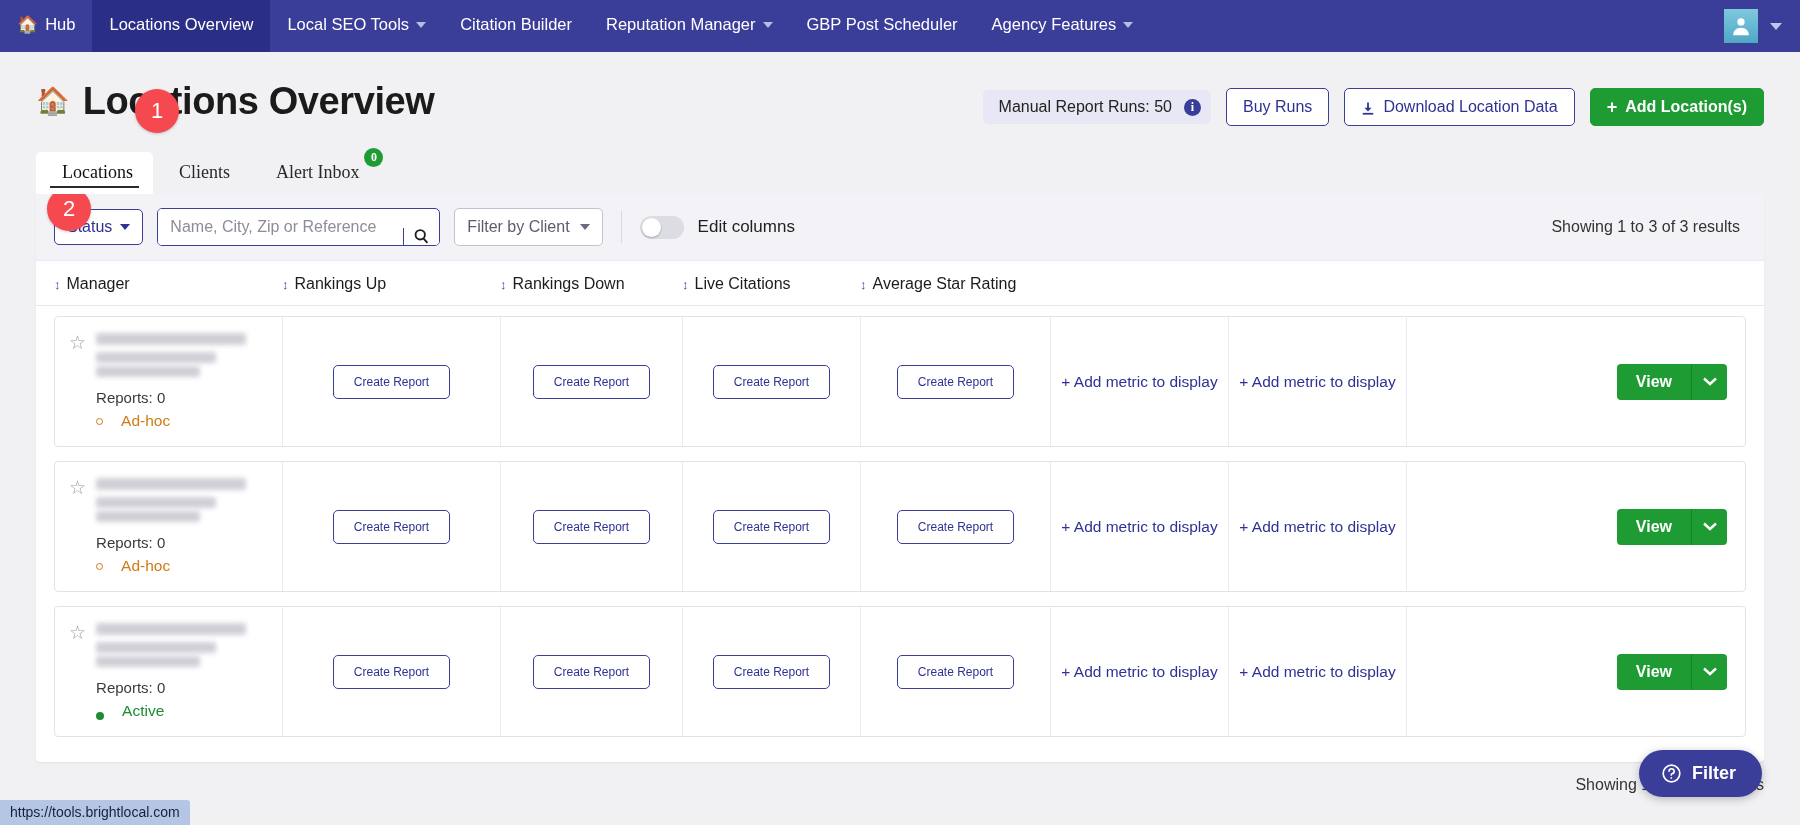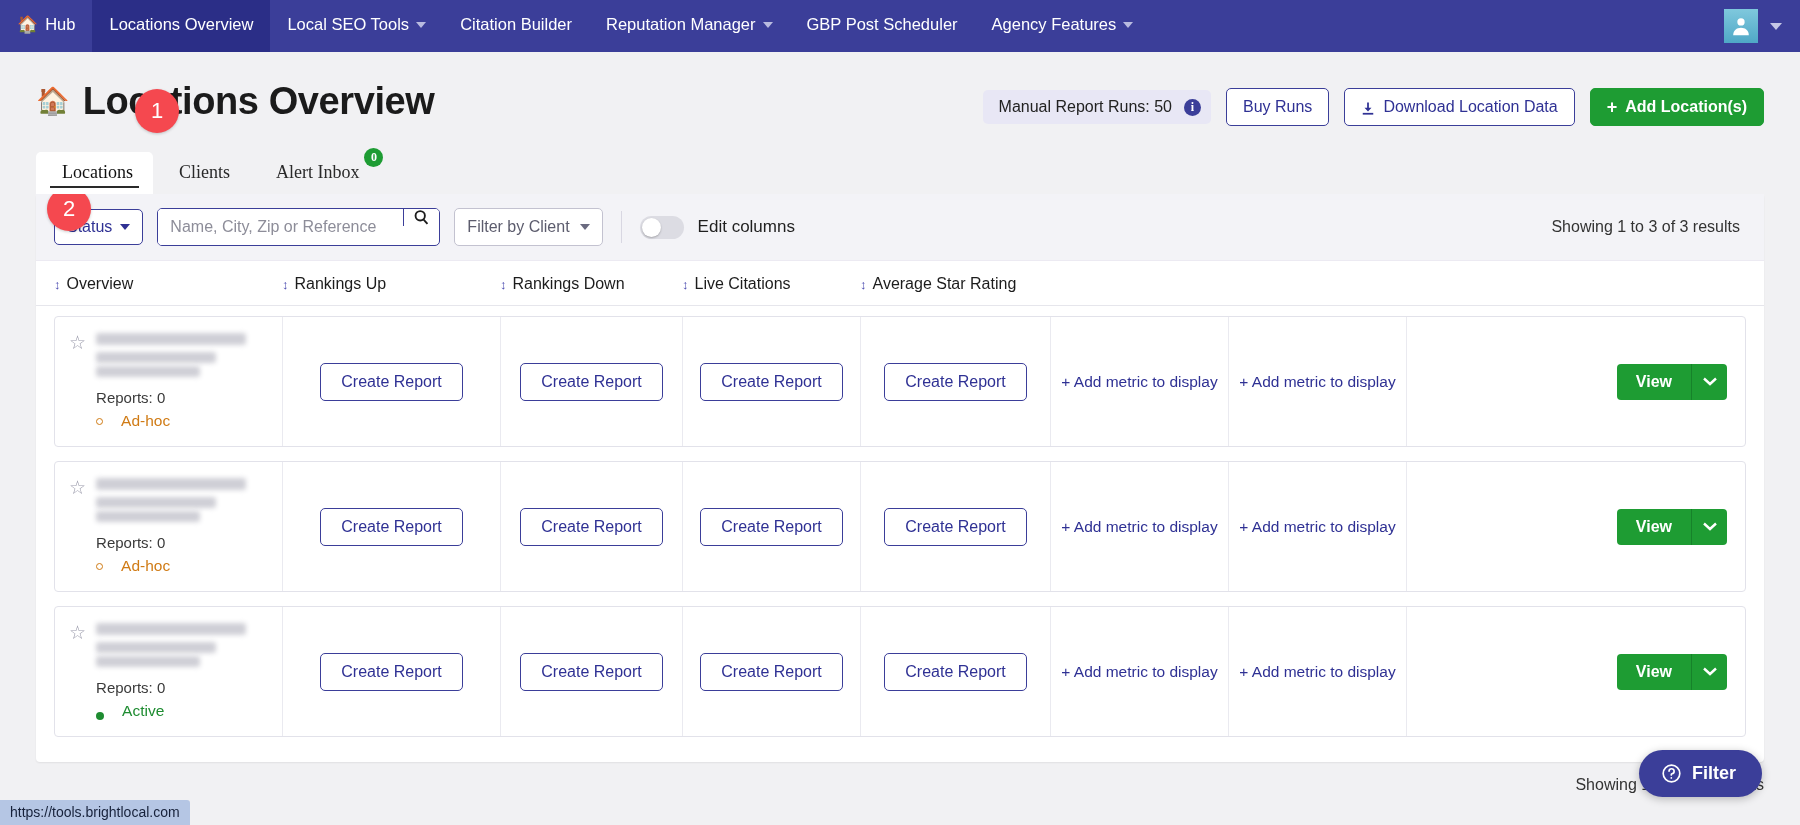--- a/index.html
+++ b/index.html
@@ -161,21 +161,21 @@
     padding: 8px 12px;
     display: flex; align-items: center; gap: 8px; cursor: pointer;
   }
   .chev {
     width: 0; height: 0;
     border-left: 5px solid transparent;
     border-right: 5px solid transparent;
     border-top: 6px solid #2f3194;
   }
   .search-wrap {
-    display: flex; align-items: flex-start;
+    display: flex; align-items: flex-end;
     border: 1.5px solid #3b3e99; border-radius: 5px; overflow: hidden;
     background: #fff;
   }
   .search-input {
     border: none; outline: none;
     width: 245px; padding: 9px 12px;
     font-size: 16px; color: #3a3a3a;
     font-family: "Liberation Sans", sans-serif;
   }
   .search-input::placeholder { color: #8d8d99; }
@@ -262,21 +262,21 @@
   .status-adhoc { color: #d07b15; }
   .status-active { color: #1e8c31; font-weight: normal; align-items: flex-end; }
   .dot-open {
     width: 7px; height: 7px; border-radius: 50%;
     border: 1.5px solid #d07b15;
   }
   .dot-filled { width: 8px; height: 8px; border-radius: 50%; background: #1e8c31; }
 
   .create-btn {
     border: 1.5px solid #3b3e99; color: #2f3194; background: #fff;
-    border-radius: 5px; font-size: 16px; padding: 9px 20px; cursor: pointer;
+    border-radius: 5px; font-size: 12px; padding: 9px 20px; cursor: pointer;
     white-space: nowrap;
     text-align: right;
   }
   .add-metric {
     color: #2f3194; font-size: 15.5px; cursor: pointer; white-space: nowrap;
   }
   .view-group { display: flex; align-items: stretch; margin-left: auto; margin-right: 18px; }
   .view-btn {
     background: #1e9c33; color: #fff; font-size: 16px; font-weight: bold;
     border: none; border-radius: 4px 0 0 4px;
@@ -437,21 +437,21 @@
       <div class="knob"></div>
     </div>
     <span class="edit-cols">Edit columns</span>
 
     <span class="showing-top">Showing 1 to 3 of 3 results</span>
   </div>
 
   <div class="thead">
     <div class="th c-loc">
       <span class="sort-icon">↕</span>
-      <span>Overview</span>
+      <span>Manager</span>
     </div>
     <div class="th c-ru">
       <span class="sort-icon">↕</span>
       <span>Rankings Up</span>
     </div>
     <div class="th c-rd">
       <span class="sort-icon">↕</span>
       <span>Rankings Down</span>
     </div>
     <div class="th c-lc">

